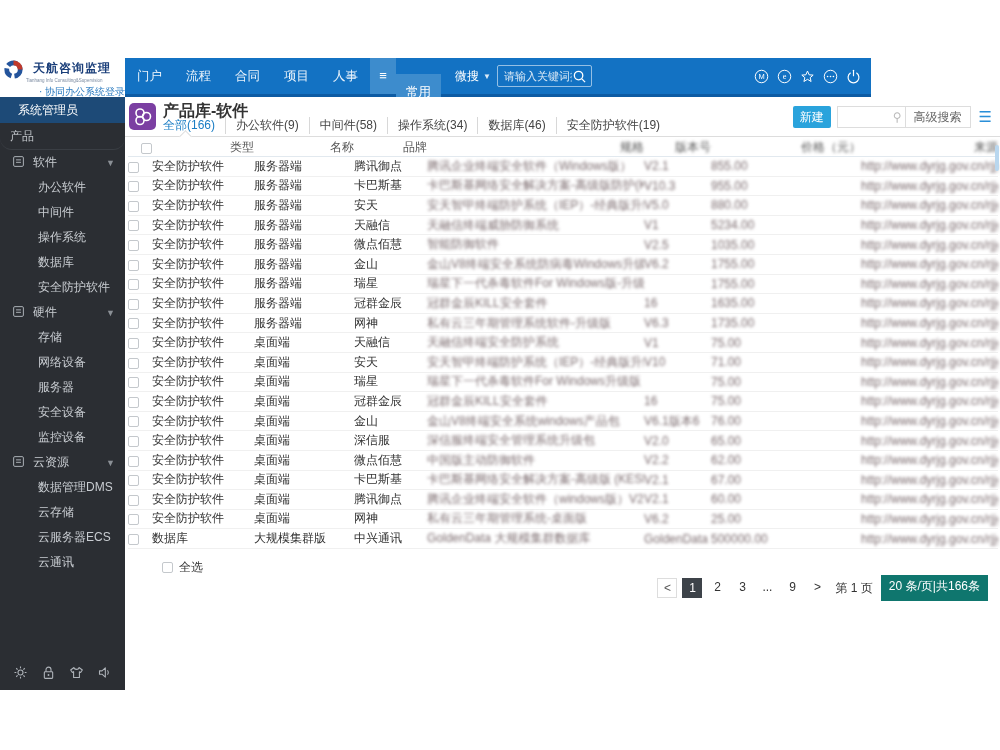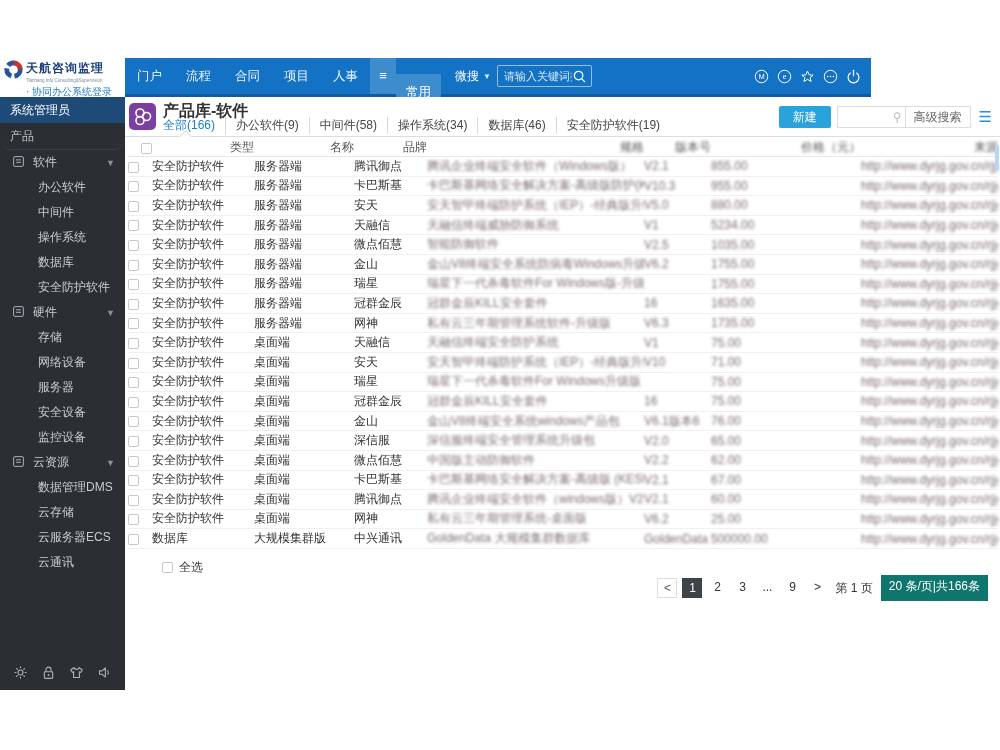--- a/index.html
+++ b/index.html
@@ -1,21 +1,21 @@
 <!DOCTYPE html>
 <html><head>
 <meta charset="utf-8">
 <style>
   * { margin:0; padding:0; box-sizing:border-box; }
   html,body { width:1000px; height:750px; background:#fff;
     font-family:"Liberation Sans","DejaVu Sans",sans-serif; }
   .app { position:relative; width:1000px; height:750px; overflow:hidden; background:#fff; }
 
   
-  .logo-block { position:absolute; left:0; top:58px; width:125px; height:39px; background:#fff; padding:2px 0 0 4px; }
+  .logo-block { position:absolute; left:0; top:58px; width:125px; height:39px; background:#fff; padding:2px 0 0 4px;text-align:right; }
   .logo-row { display:flex; align-items:center; gap:3px; }
   .logo-texts { display:flex; flex-direction:column; }
   .logo-title { font-size:12px; font-weight:bold; color:#1b3f7a; letter-spacing:1px; }
   .logo-sub { font-size:5px; color:#7a8aa0; transform:scale(.9); transform-origin:left; }
   .logo-login { font-size:10px; color:#2b7bc0; margin:2px 0 0 22px; }
 
   
   .topbar { position:absolute; left:125px; top:58px; width:746px; height:39px;
     background:#1372c3; border-bottom:3px solid #0d5ba3; display:flex; align-items:center; color:#fff; }
   .nav-item { font-size:12.5px; color:#eaf3fb; padding:0 12px; line-height:36px; cursor:pointer; }
@@ -26,21 +26,21 @@
   .top-search { margin-left:6px; display:flex; align-items:center; border:1px solid rgba(255,255,255,.55);
     height:22px; padding:0 4px 0 6px; border-radius:2px; }
   .top-search input { background:transparent; border:none; outline:none; width:68px;
     font-size:11px; color:#fff; font-family:inherit; }
   .top-search input::placeholder { color:rgba(255,255,255,.85); }
   .top-icons { margin-left:auto; display:flex; align-items:center; gap:8px; padding-right:10px; }
   .tico { width:15px; height:15px; display:block; cursor:pointer; }
 
   
   .sidebar { position:absolute; left:0; top:97px; width:125px; height:593px; background:#2b2e33; color:#c9cdd2; }
-  .sb-role { height:26px; line-height:26px; background:#1d4a77; color:#fff; font-size:12px; padding-left:10px; }
+  .sb-role { height:26px; line-height:26px; background:#1d4a77; color:#fff; font-size:12px; padding-left:18px; }
   .sb-section { height:27px; line-height:27px; font-size:12px; padding-left:10px; color:#c2c6cb;
     border-bottom:1px solid #3a3e44; cursor:pointer;border-radius:12px; }
   .sb-group-hdr { height:25px; display:flex; align-items:center; font-size:12px; cursor:pointer; }
   .sb-group-hdr .gicon { margin:0 8px 0 12px; flex:0 0 auto; }
   .sb-group-hdr .chev { margin-left:auto; margin-right:10px; font-size:9px; color:#8b9096; }
   .sb-item { height:25px; line-height:25px; font-size:12px; padding-left:38px; cursor:pointer; color:#c9cdd2; }
   .sb-bottom { position:absolute; left:0; bottom:0; width:125px; height:36px;
     display:flex; align-items:center; justify-content:space-around; padding:0 6px; }
   .bico { width:15px; height:15px; cursor:pointer; }
 
@@ -51,21 +51,21 @@
   .page-title { position:absolute; left:38px; top:4px; font-size:16px; font-weight:bold; color:#333; }
   .tabs { position:absolute; left:38px; top:20px; display:flex; font-size:12px; }
   .tab { color:#444; cursor:pointer; padding:0 10px; position:relative; }
   .tab:first-child { padding-left:0; }
   .tab + .tab { border-left:1px solid #d8d8d8; }
   .tab.active { color:#1a7dc4; }
   .tab.active::after { content:""; position:absolute; left:18px; bottom:-7px;
     width:8px; height:8px; background:#fff; border-left:1px solid #ddd; border-top:1px solid #ddd;
     transform:rotate(45deg); }
   .hdr-controls { position:absolute; right:8px; top:9px; display:flex; align-items:center; height:22px; }
-  .btn-new { background:#2aa3dc; color:#fff; font-size:12px; border:none; padding:3px 14px;
+  .btn-new { background:#2aa3dc; color:#fff; font-size:12px; border:none; padding:3px 7px;
     height:22px; cursor:pointer; border-radius:2px; }
   .mini-search { display:flex; align-items:center; border:1px solid #ddd; height:22px; margin-left:6px; background:#fff; }
   .mini-search input { border:none; outline:none; width:52px; font-size:11px; padding:0 2px 0 6px; font-family:inherit; }
   .mini-search .mag { color:#bbb; font-size:12px; padding:0 3px; }
   .btn-adv { border:1px solid #ddd; border-left:none; background:#fff; color:#666; font-size:12px;
     height:22px; padding:0 8px; cursor:pointer; }
   .list-ico { margin-left:8px; color:#2a8fd8; font-size:15px; cursor:pointer; line-height:22px; }
 
   
   table { border-collapse:collapse; table-layout:fixed; width:870px; margin:2px 2px 0 3px; }

